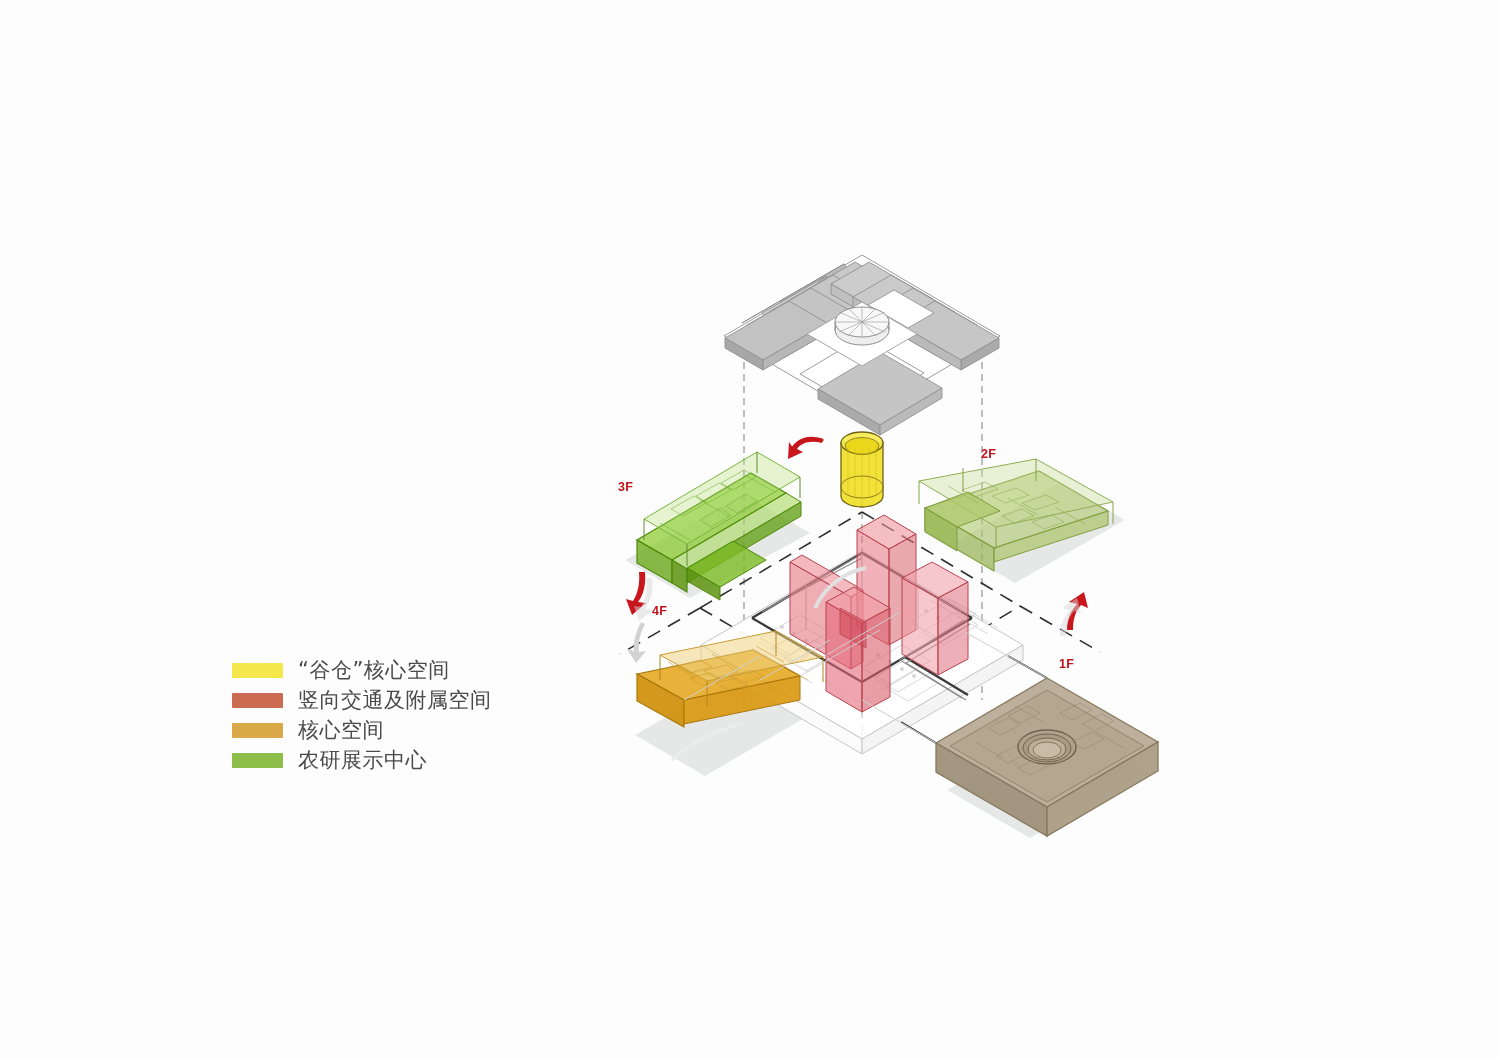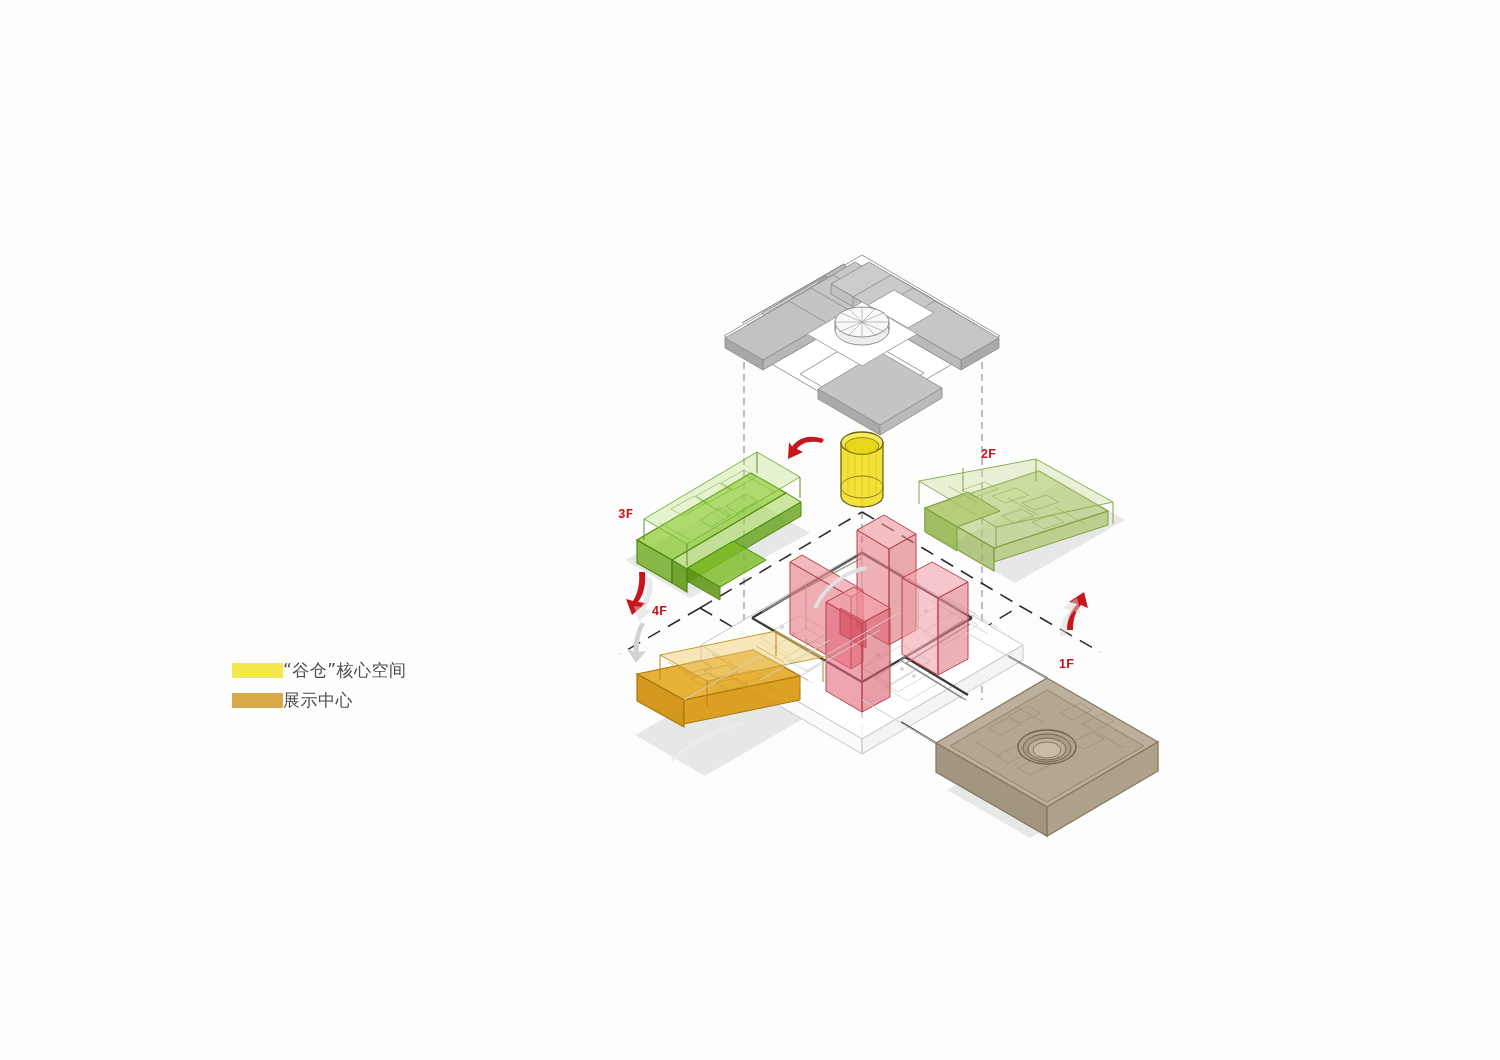--- a/index.html
+++ b/index.html
@@ -29,21 +29,22 @@
     height: 28px;
     margin-bottom: 2px;
   }
   .legend-swatch {
     width: 51px;
     height: 15px;
     flex: 0 0 51px;
     border-radius: 1px;
   }
   .legend-label {
-    font-size: 17px;
+    margin-left: 15px;
+    font-size: 21px;
     color: #4a4a4a;
     white-space: nowrap;
     letter-spacing: 0.5px;
     font-family: "DejaVu Sans", "Liberation Sans", sans-serif;
   }
 
   
   #stage {
     position: absolute;
     left: 0;
@@ -69,22 +70,30 @@
 </style>
 </head>
 <body>
 
 <div id="legend">
   <div class="legend-row">
     <span class="legend-swatch" style="background:#f5e84d;"></span>
     <span class="legend-label">“谷仓”核心空间</span>
   </div>
   <div class="legend-row">
+    <span class="legend-swatch" style="background:#cb6b51;"></span>
+    <span class="legend-label">竖向交通及附属空间</span>
+  </div>
+  <div class="legend-row">
     <span class="legend-swatch" style="background:#d9a948;"></span>
-    <span class="legend-label">展示中心</span>
+    <span class="legend-label">核心空间</span>
+  </div>
+  <div class="legend-row">
+    <span class="legend-swatch" style="background:#8dbe4a;"></span>
+    <span class="legend-label">农研展示中心</span>
   </div>
 </div>
 
 <div id="stage">
 
 <svg id="diagram-svg" width="1500" height="1060" viewBox="0 0 1500 1060">
   <defs>
     <linearGradient id="gRoofTop" x1="0" y1="0" x2="1" y2="1">
       <stop offset="0%" stop-color="#d6d6d6"></stop>
       <stop offset="100%" stop-color="#c2c2c2"></stop>
@@ -447,18 +456,18 @@
   </g>
 
   <g>
     <path d="M641,622 C636,632 633,641 634,651 L627,649 L636,663 L646,651 L639,652 C638,642 640,633 645,624 Z" fill="#d2d2d2" stroke="none"></path>
   </g>
 
   <path d="M815,608 C825,586 845,572 866,568" fill="none" stroke="#e0e0e0" stroke-width="4"></path>
   <path d="M672,760 C692,742 716,730 742,724" fill="none" stroke="#ececec" stroke-width="3"></path>
 </svg>
 
-<div class="floor-tag" style="left:618px; top:508px;font-family:Liberation Mono, monospace;">3F</div>
+<div class="floor-tag" style="left:618px; top:480px;">3F</div>
 <div class="floor-tag" style="left:981px; top:447px;">2F</div>
 <div class="floor-tag" style="left:652px; top:604px;">4F</div>
 <div class="floor-tag" style="left:1053px; top:657px;margin-left:6px;">1F</div>
 
 </div>
 
 </body></html>

